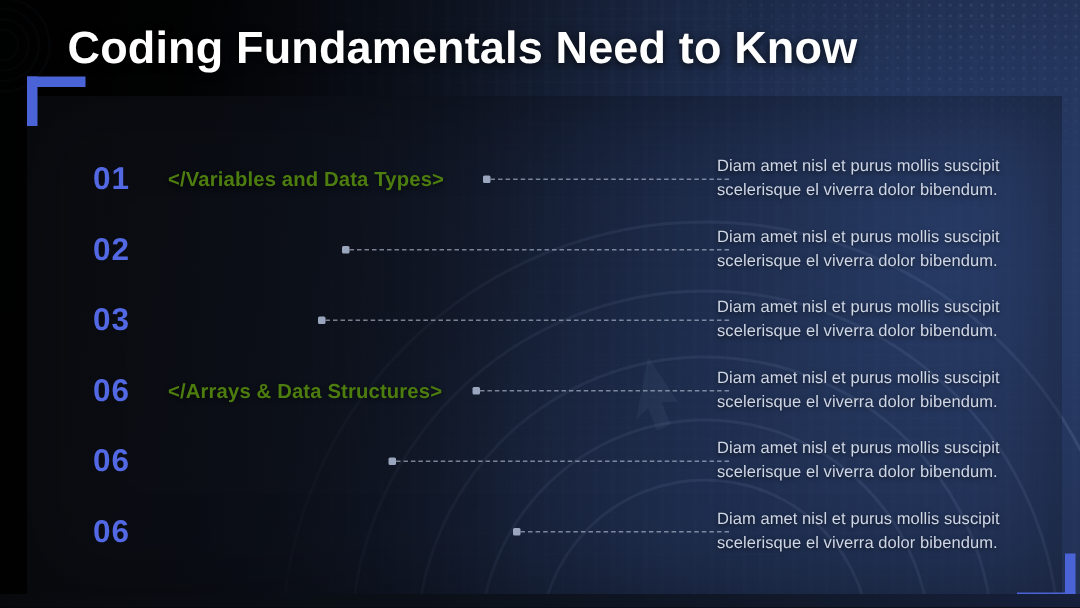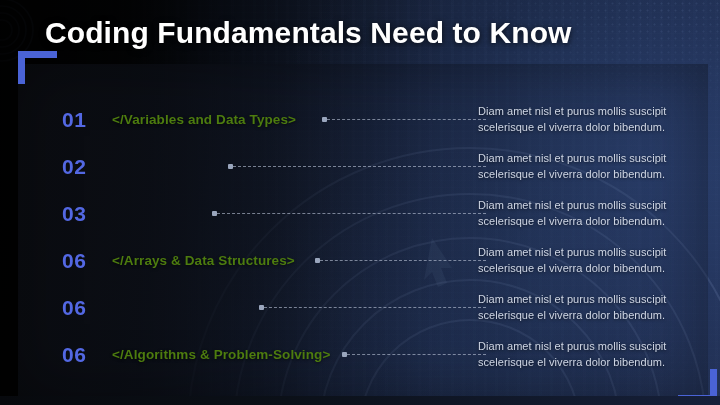--- a/index.html
+++ b/index.html
@@ -269,21 +269,20 @@
       <span class="num">06</span>
       <span class="connector" style="left:247px">
         <span class="conn-dot"></span>
         <span class="conn-line"></span>
       </span>
       <span class="desc">Diam amet nisl et purus mollis suscipit scelerisque el viverra dolor bibendum.</span>
     </div>
 
     <div class="row" style="top:267px">
       <span class="num">06</span>
-      <span class="label">&lt;/Algorithms &amp; Problem-Solving&gt;</span>
       <span class="connector" style="left:330px">
         <span class="conn-dot"></span>
         <span class="conn-line"></span>
       </span>
       <span class="desc">Diam amet nisl et purus mollis suscipit scelerisque el viverra dolor bibendum.</span>
     </div>
 
   </div>
 
   <div class="bottom-strip"></div>

